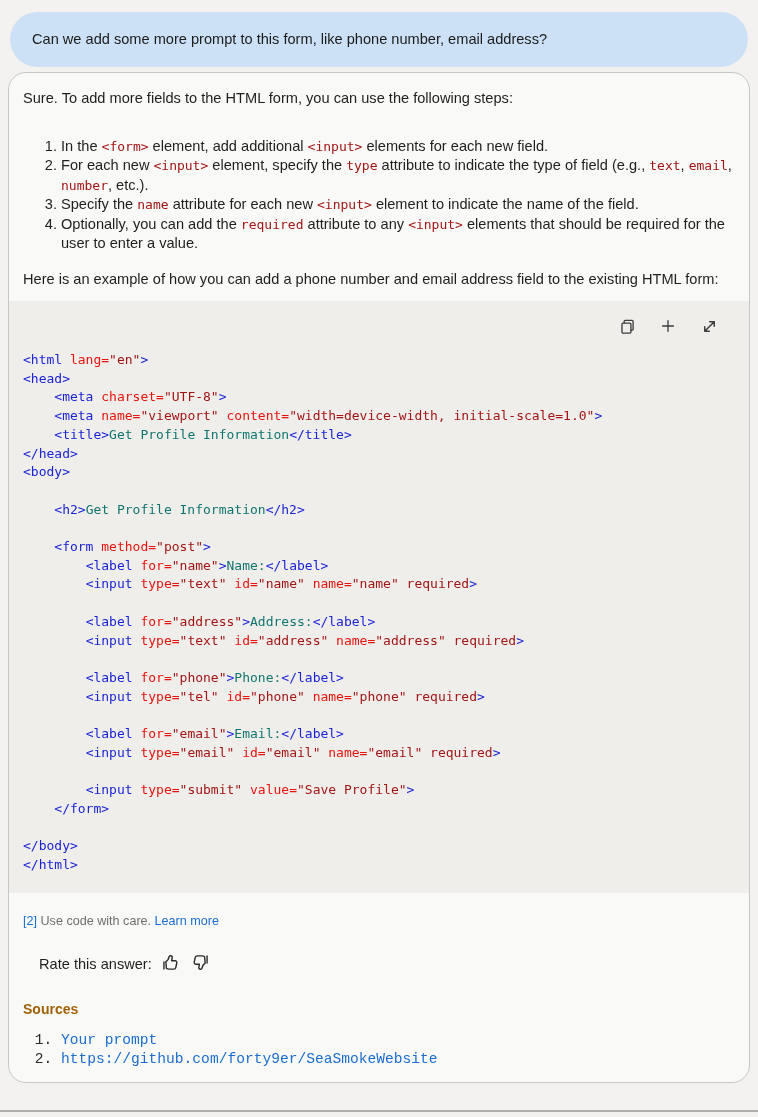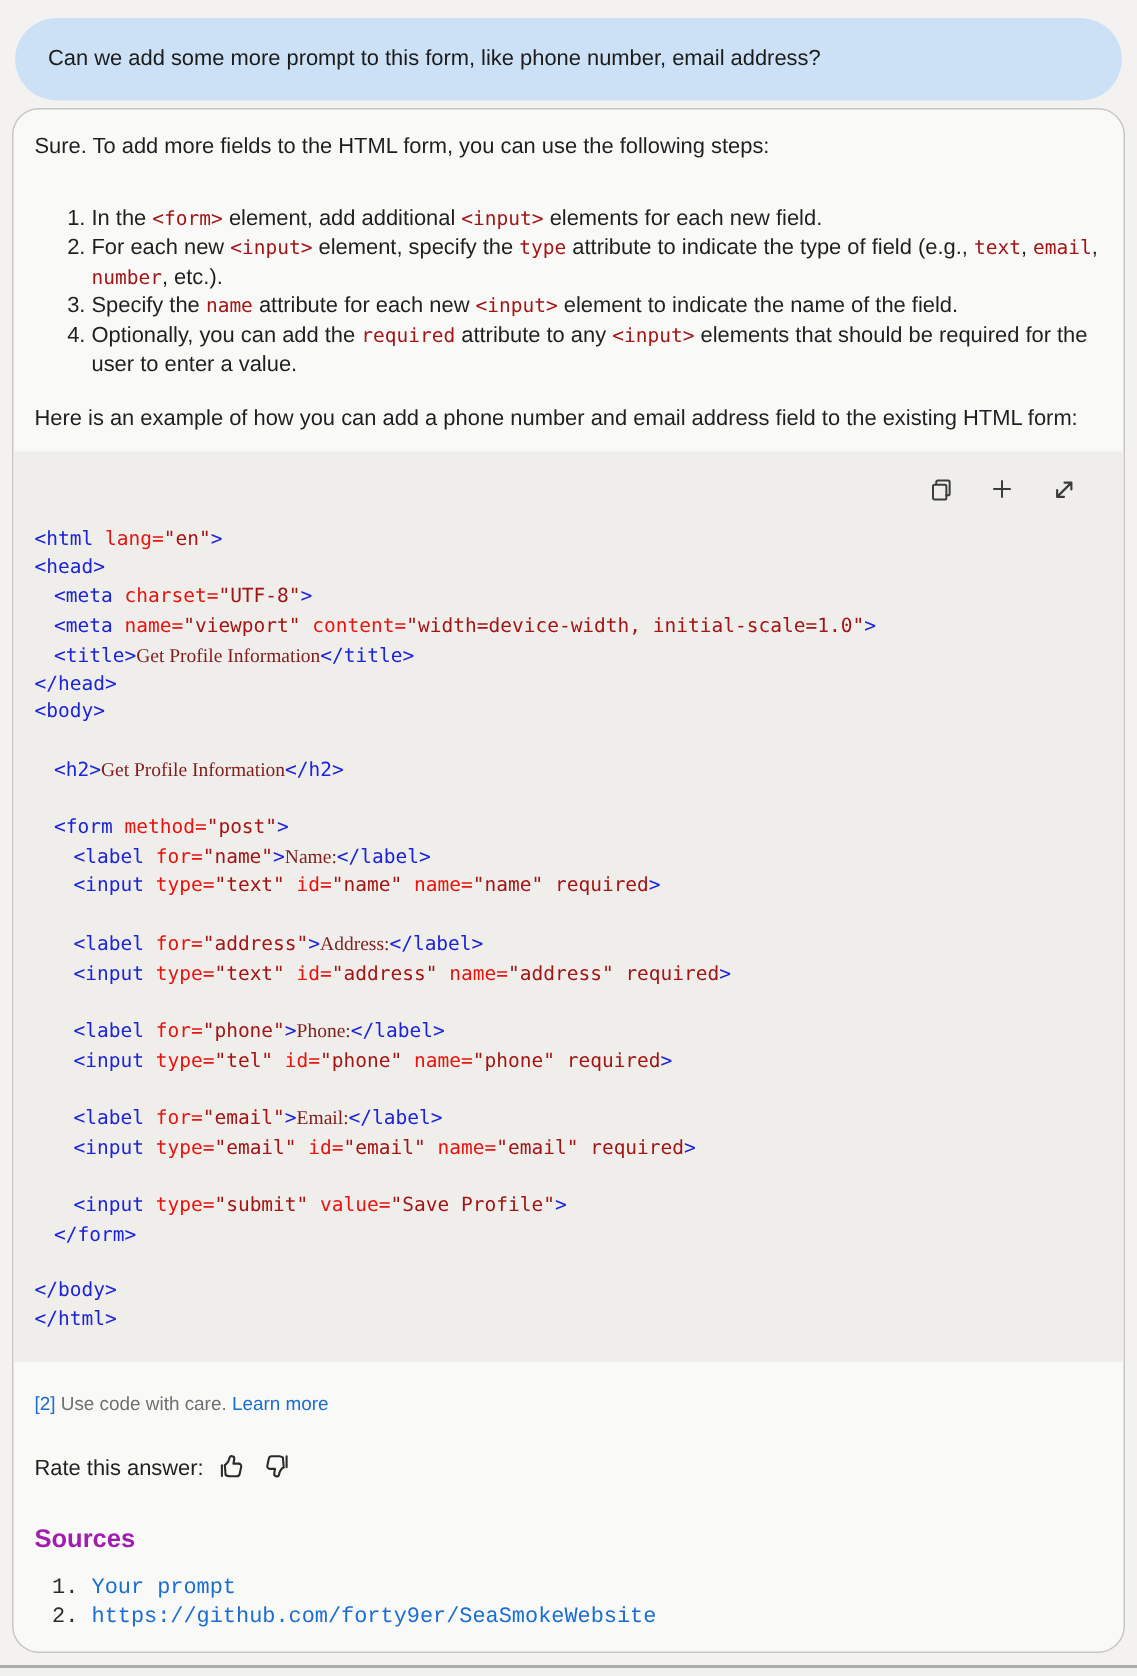--- a/index.html
+++ b/index.html
@@ -47,34 +47,34 @@
   .code-toolbar svg{ display:block; }
   pre.code{
     margin-top:14px;
     font-family:"DejaVu Sans Mono","Liberation Mono",monospace;
     font-size:13px; line-height:18.7px; color:#1c1c1c;
   }
   .code-line{ white-space:pre; }
   .tk-tag{ color:var(--code-tag); }
   .tk-attr{ color:var(--code-attr); }
   .tk-str{ color:var(--code-str); }
-  .tk-txt{ color:#7f1d1d;font-family:Liberation Serif, serif; }
+  .tk-txt{ color:#0f766e; }
   .care{ margin:20px 14px 0 14px; font-size:12.6px; line-height:16px; }
   .care .ref{ color:var(--link); text-decoration:none; cursor:pointer; }
   .care .gray{ color:var(--muted); }
   .care a{ color:var(--link); text-decoration:none; }
   .rate-row{
-    margin:24px 14px 0 14px; display:flex; align-items:center; gap:8px;
+    margin:24px 14px 0 30px; display:flex; align-items:center; gap:8px;
     font-size:14.6px;
   }
   .rate-row .thumb{
     background:none; border:none; cursor:pointer; padding:0;
     width:22px; height:22px; color:#2b2b2b; display:flex; align-items:center; justify-content:center;
   }
-  h3.sources-title{ margin:26px 14px 0 14px; font-size:17px; font-weight:700; color:#a21caf; }
+  h3.sources-title{ margin:26px 14px 0 14px; font-size:14px; font-weight:700; color:#a16207; }
   ol.sources{ margin:14px 14px 0 0; padding-left:52px; font-size:14.6px; line-height:19.5px; color:#2b2b2b;font-family:Liberation Mono, monospace; }
   ol.sources a{ color:var(--link); text-decoration:none; }
   .bottom-bar{
     position:absolute; left:0; right:0; bottom:0; height:7px;
     border-top:2px solid #adadab; background:#f2f1ef;
   }
 </style>
 </head>
 <body>
 

